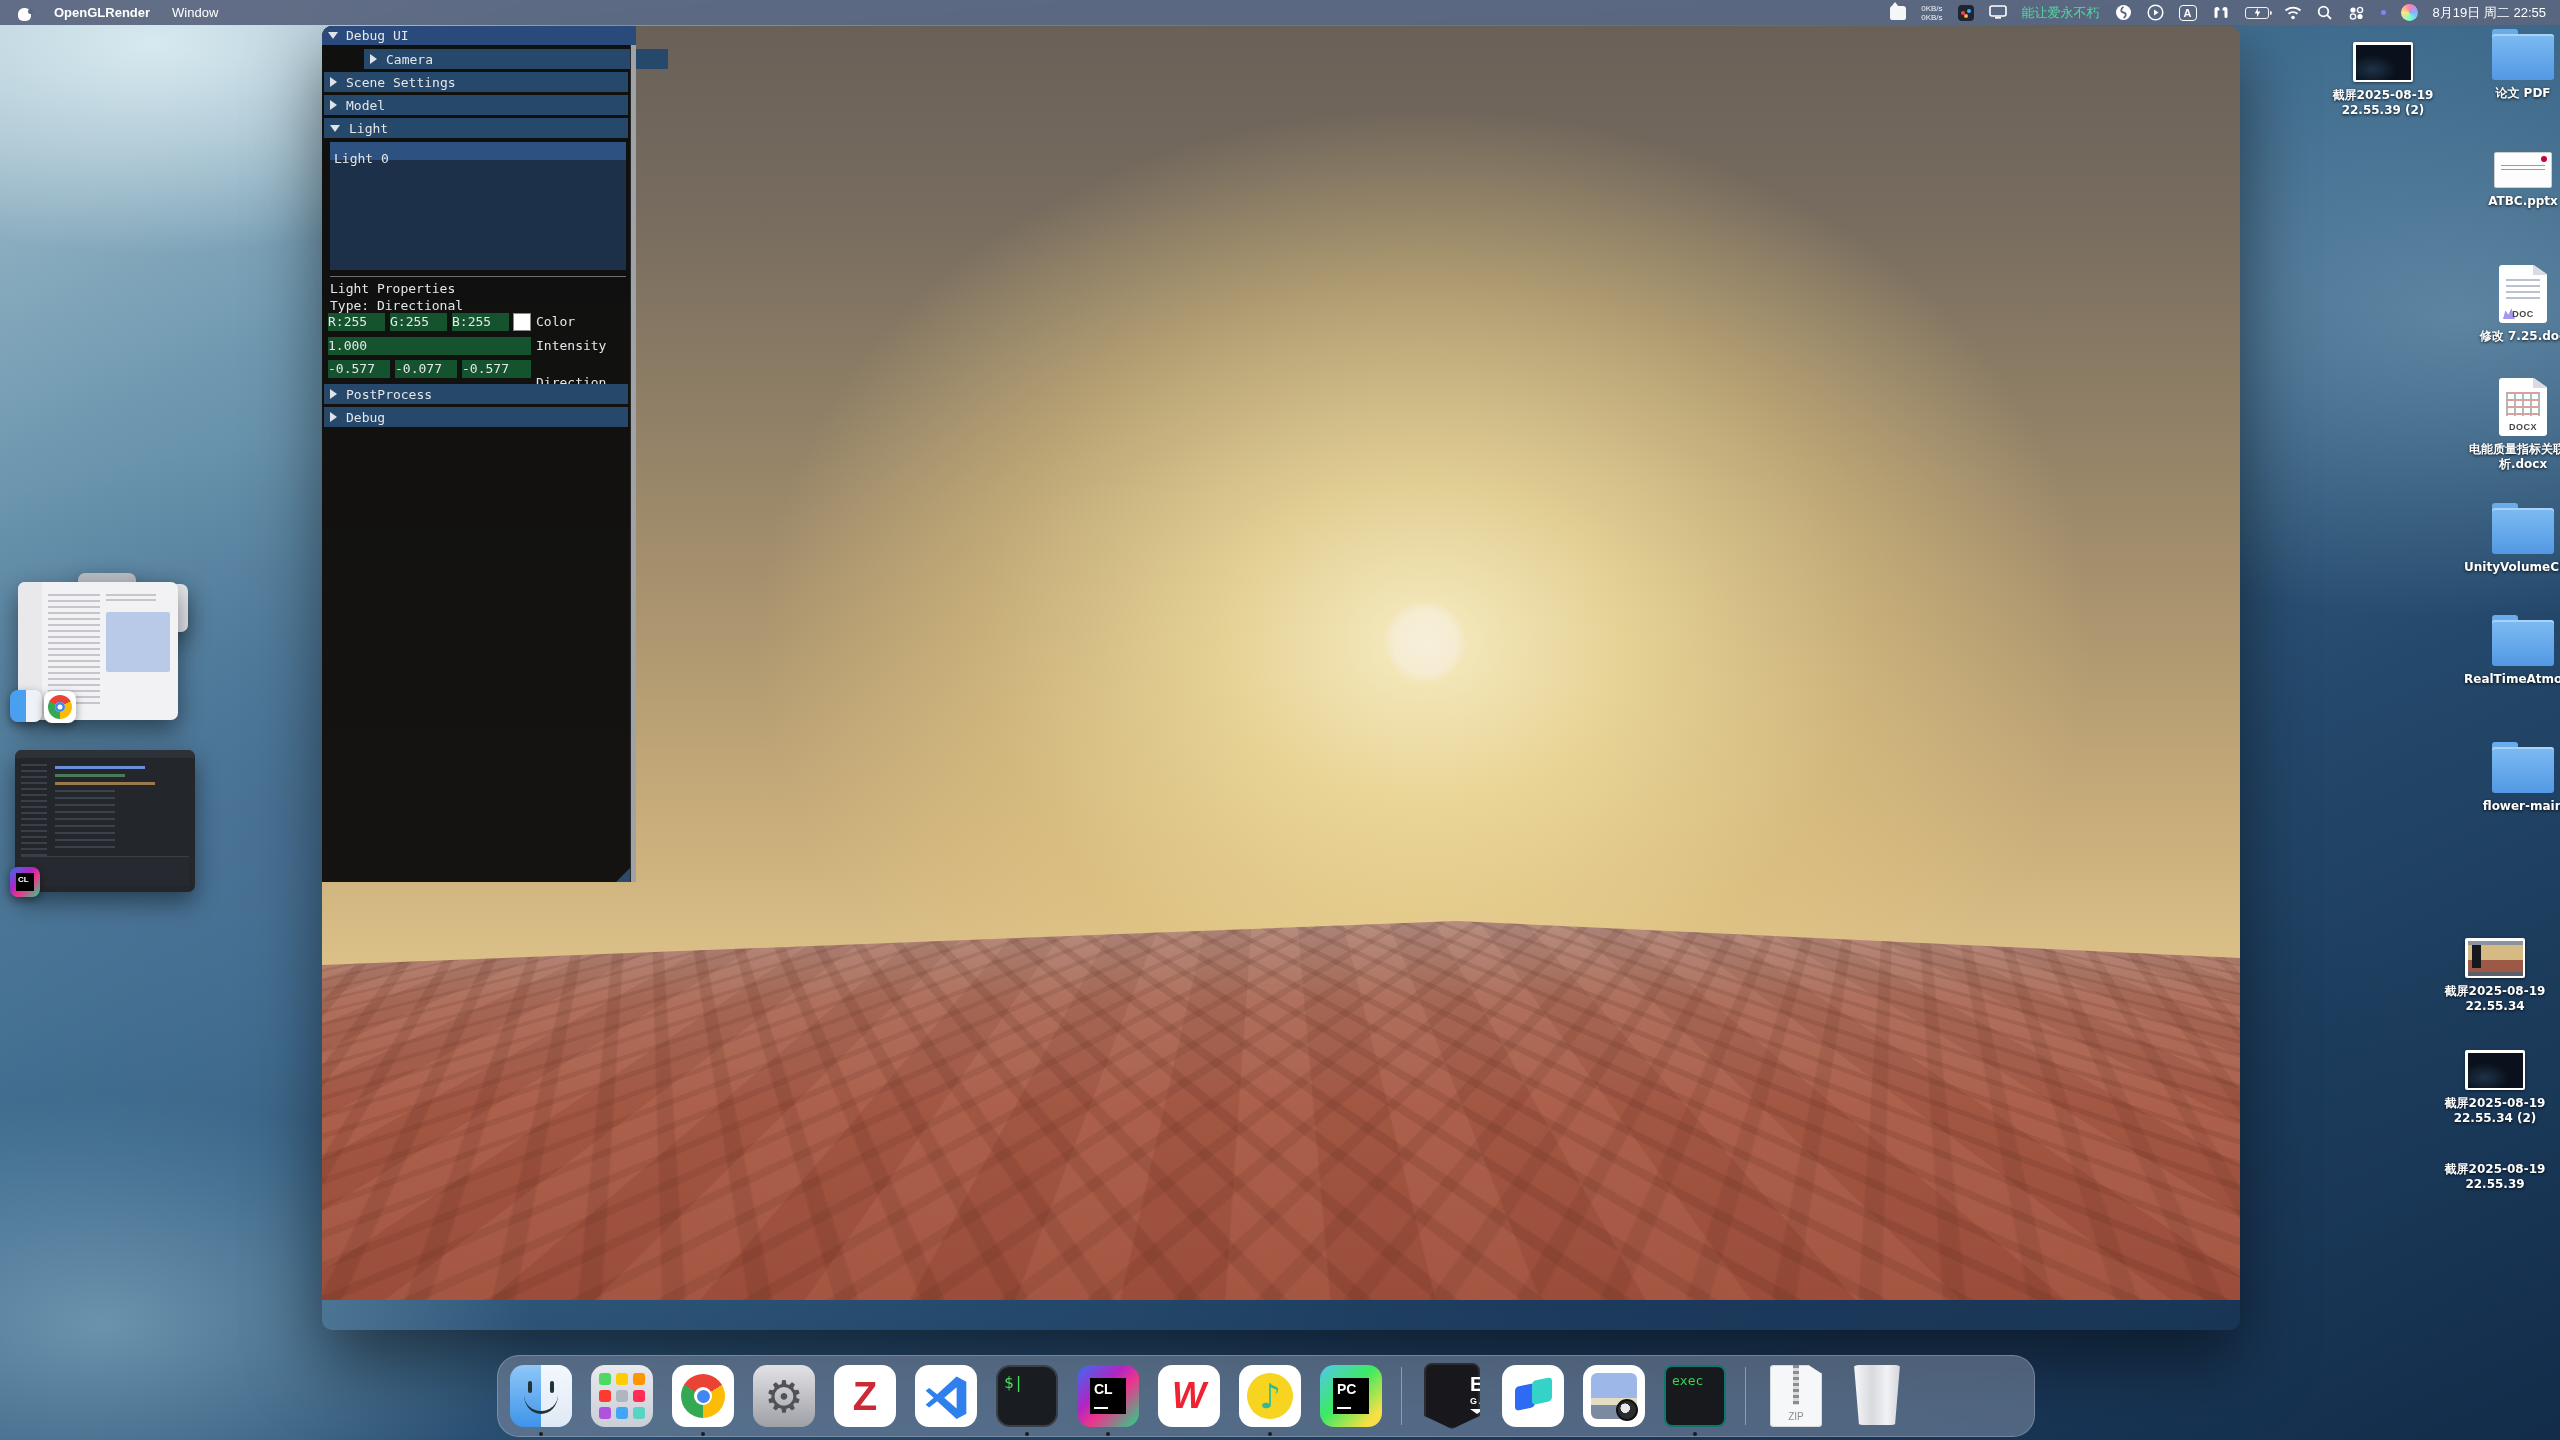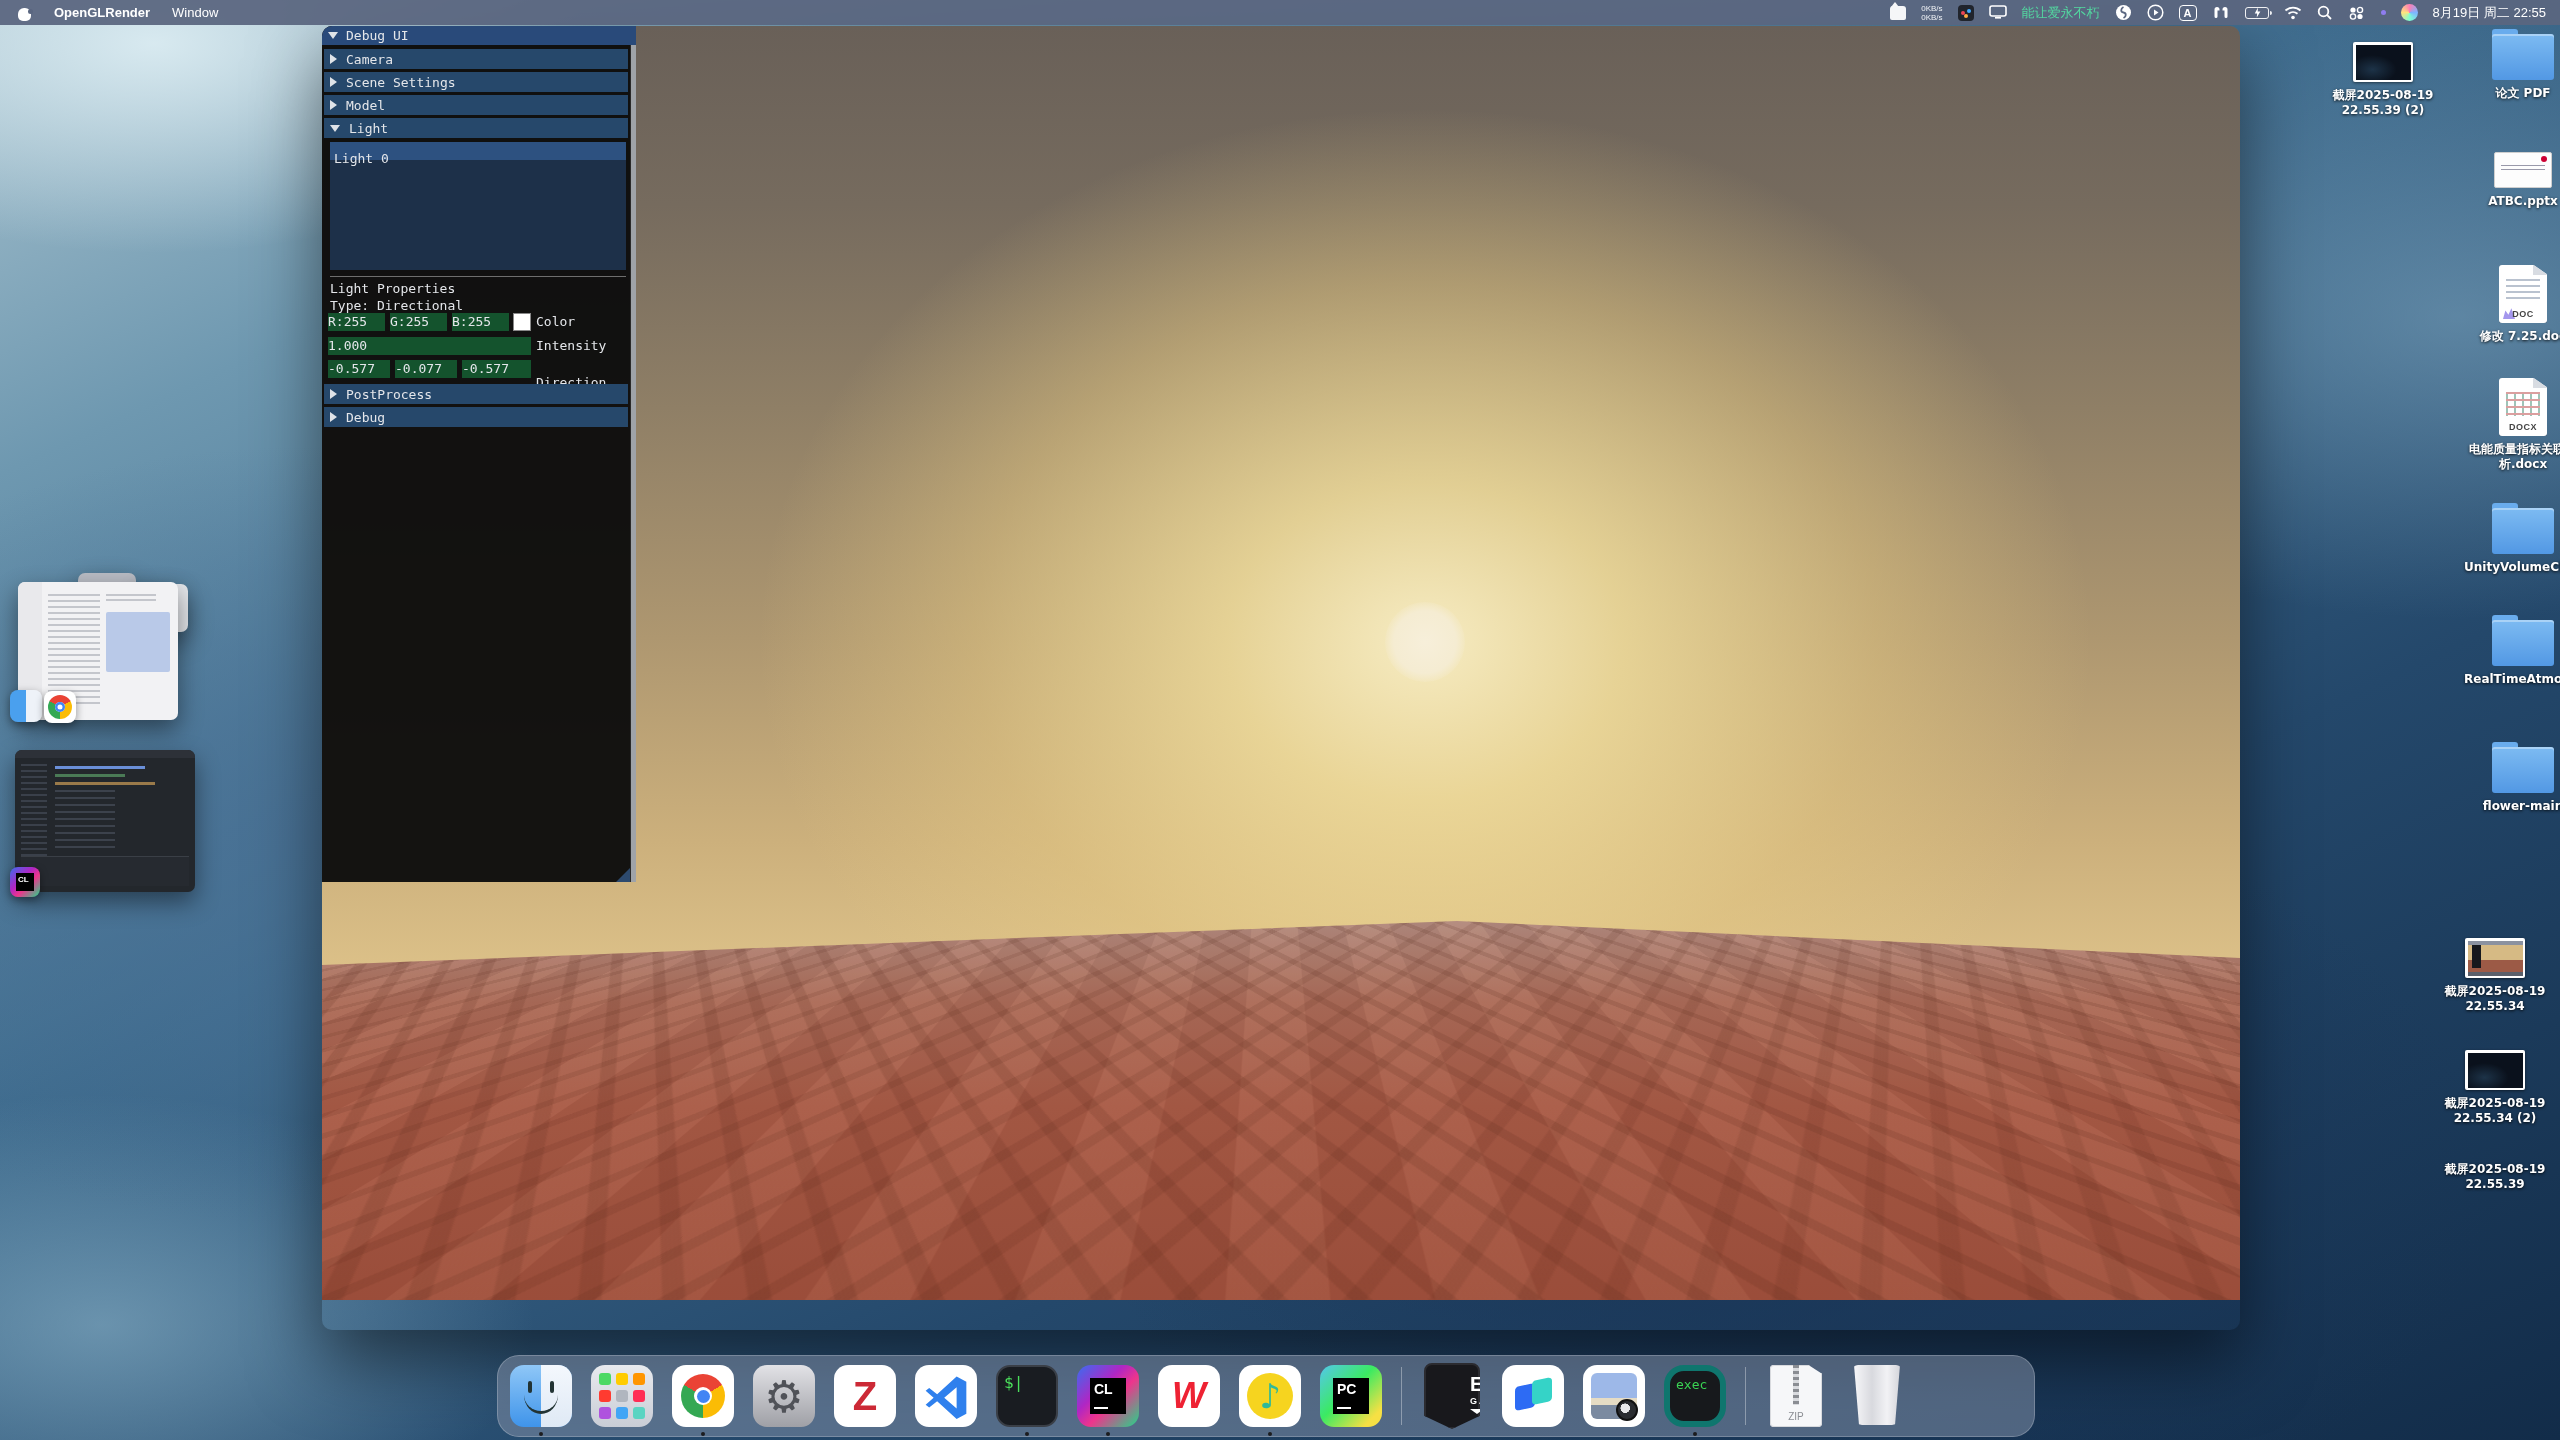--- a/index.html
+++ b/index.html
@@ -167,21 +167,21 @@
   .ic-epic .l2 { font-size:9px; letter-spacing:2px; }
   .ic-epic .chev { width:0; height:0; margin:3px auto 0; border-left:7px solid transparent; border-right:7px solid transparent; border-top:5px solid #fff; }
   .ic-tmeeting { background:#fff; }
   .ic-tmeeting i { position:absolute; border-radius:4px; }
   .ic-tmeeting .b1 { left:13px; top:20px; width:20px; height:24px; background:#2d6bf4; transform:skewY(-12deg); }
   .ic-tmeeting .b2 { left:30px; top:14px; width:20px; height:24px; background:#35d3c7; transform:skewY(-12deg); }
   .ic-preview { background:#fff; }
   .ic-preview .photo { position:absolute; left:8px; top:8px; width:46px; height:46px; border-radius:6px;
     background:linear-gradient(to bottom,#9db8e8 0 55%,#e6dcc4 55% 70%,#7b8aa0 70%); }
   .ic-preview .loupe { position:absolute; right:7px; bottom:6px; width:22px; height:22px; border-radius:50%; background:radial-gradient(circle at 40% 40%, #e8e8ea 30%, #2a2c30 32% 100%); border:2px solid #111; }
-  .ic-exec { background:#17191c; border:6px solid #0f766e; border-radius:20px; color:#39d353; font-family:"DejaVu Sans Mono",monospace; font-size:13px; padding:6px; }
+  .ic-exec { background:#17191c; border:2px solid #0f766e; border-radius:8px; color:#39d353; font-family:"DejaVu Sans Mono",monospace; font-size:13px; padding:6px; }
   .ic-zip { width:52px; height:62px; margin:0 5px; background:#f6f7f9; border-radius:4px; position:relative; clip-path:polygon(0 0,74% 0,100% 14%,100% 100%,0 100%); box-shadow:inset 0 0 0 1px #d8dade; }
   .ic-zip .zipper { position:absolute; left:50%; top:0; width:6px; height:40px; transform:translateX(-50%);
     background:repeating-linear-gradient(to bottom,#8a8d93 0 3px,#d9dbdf 3px 6px); }
   .ic-zip .ztxt { position:absolute; bottom:5px; width:100%; text-align:center; font-size:10px; color:#8b8e94; }
   .ic-trash { width:50px; height:60px; margin:0 6px; background:linear-gradient(to right,#fafafc,#d8d9de 40%,#f2f2f5 70%,#cfd0d6); border-radius:6px 6px 10px 10px; clip-path:polygon(4% 0,96% 0,86% 100%,14% 100%); }
 </style>
 </head>
 <body>
 
 <div class="desktop"></div>
@@ -297,21 +297,21 @@
     <div class="floor">
       <div class="floor-pattern"></div>
     </div>
 
     <div class="panel">
       <div class="panel-title">
         <span class="tri-down"></span>
         <span>Debug UI</span>
       </div>
 
-      <div class="hdr" style="top:23px;">
+      <div class="hdr" style="top:23px;margin-left:40px;">
         <span class="tri-right"></span>
         <span>Camera</span>
       </div>
       <div class="hdr" style="top:46px;">
         <span class="tri-right"></span>
         <span>Scene Settings</span>
       </div>
       <div class="hdr" style="top:69px;">
         <span class="tri-right"></span>
         <span>Model</span>

